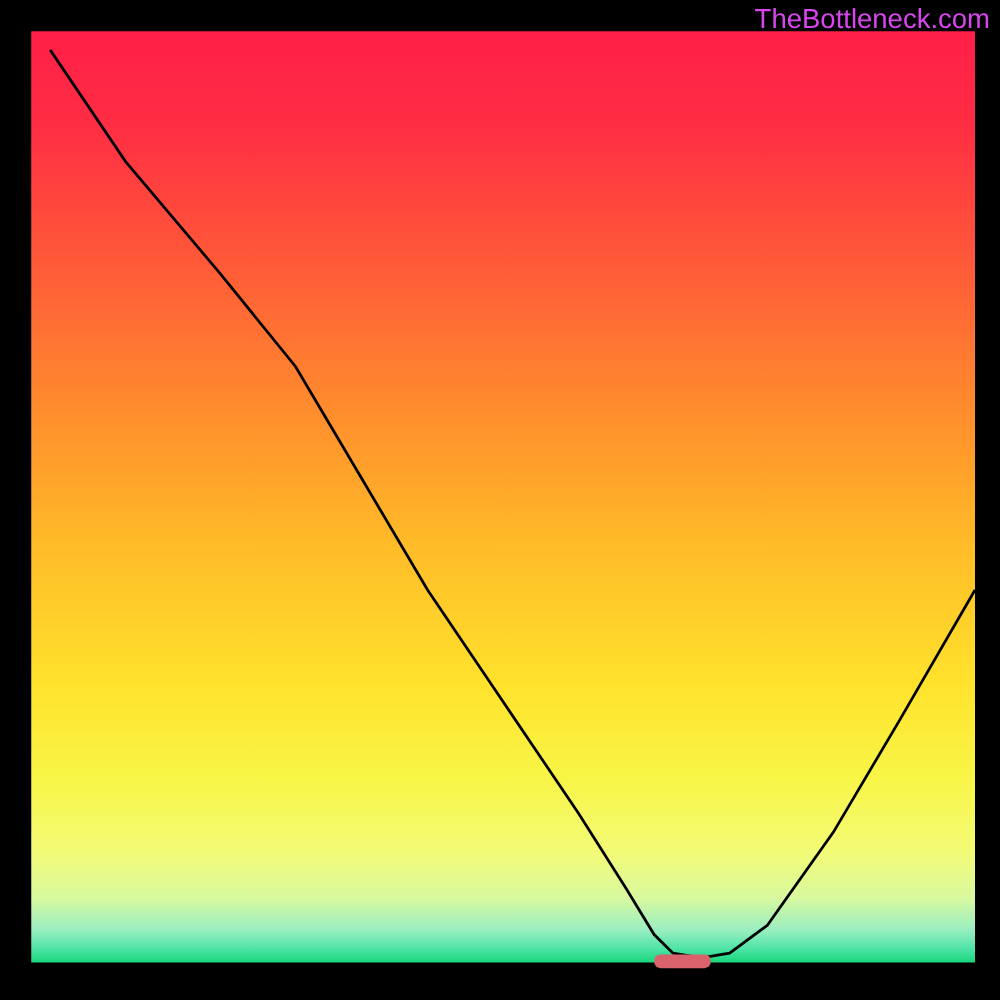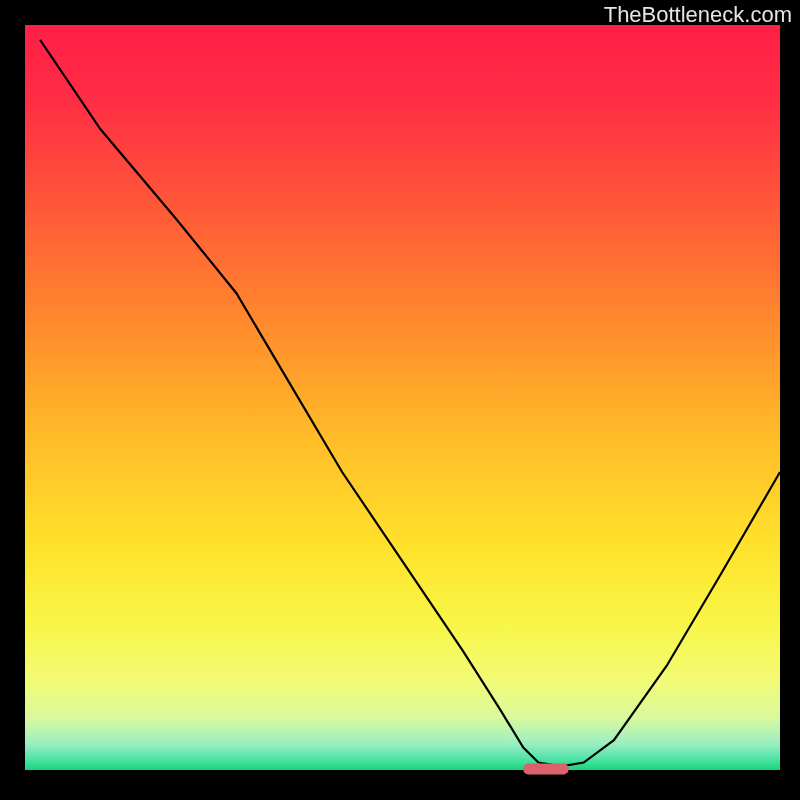--- a/index.html
+++ b/index.html
@@ -18,21 +18,21 @@
   svg {
     display: block;
   }
   .watermark {
     position: absolute;
     top: 2px;
     right: 8px;
     font-family: Arial, Helvetica, sans-serif;
     font-size: 22px;
     font-weight: 500;
-    color: #e5e5e5;
+    color: #d946ef;
     letter-spacing: 0px;
   }
 </style>
 </head>
 <body>
 
 <div class="chart-container">
   <svg id="chart-svg" width="800" height="800" viewBox="0 0 800 800">
     <defs>
       <linearGradient id="bg-grad" x1="0" y1="0" x2="0" y2="1">

